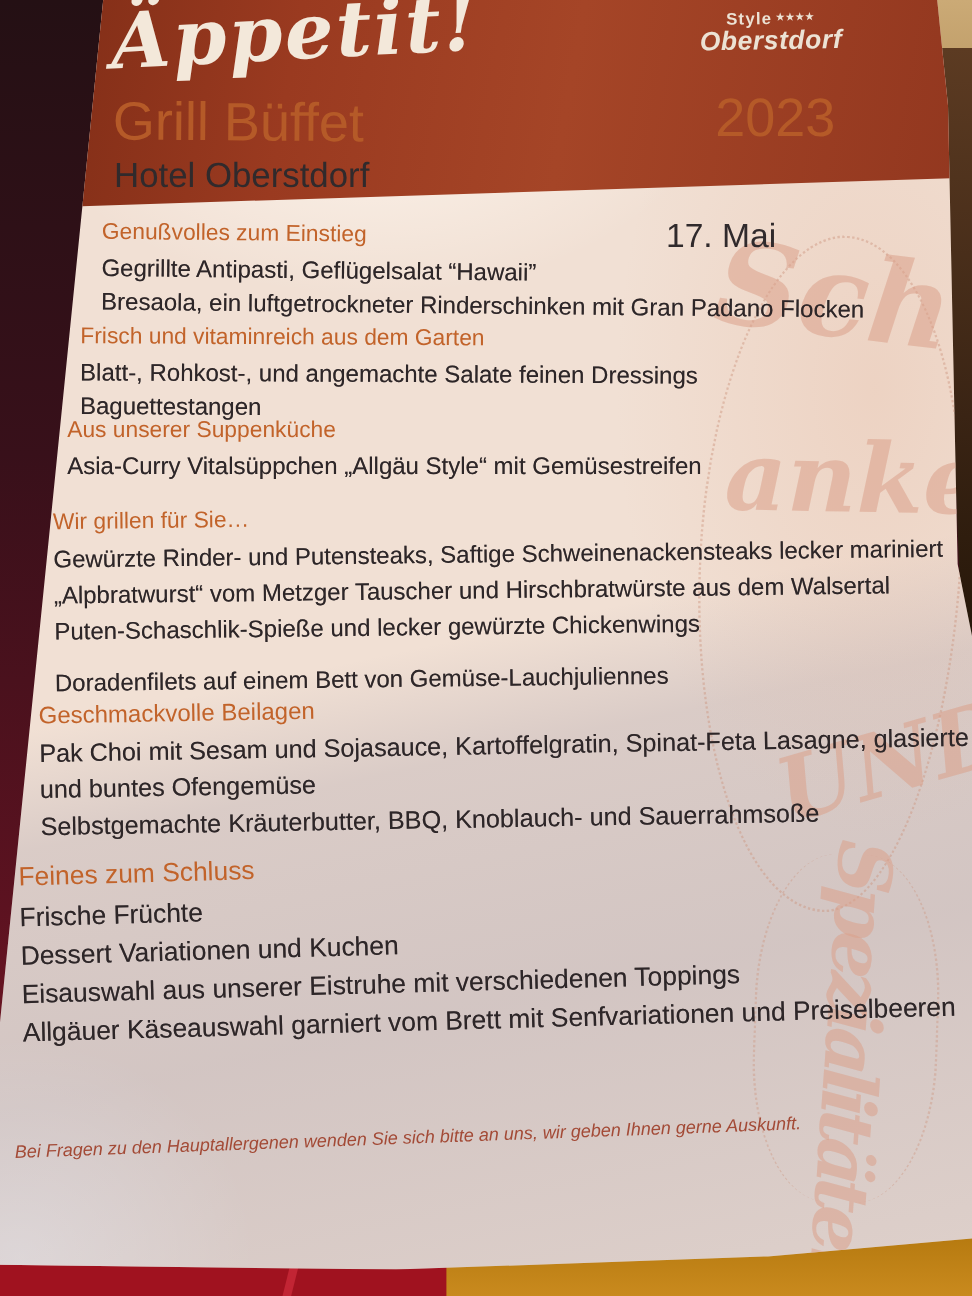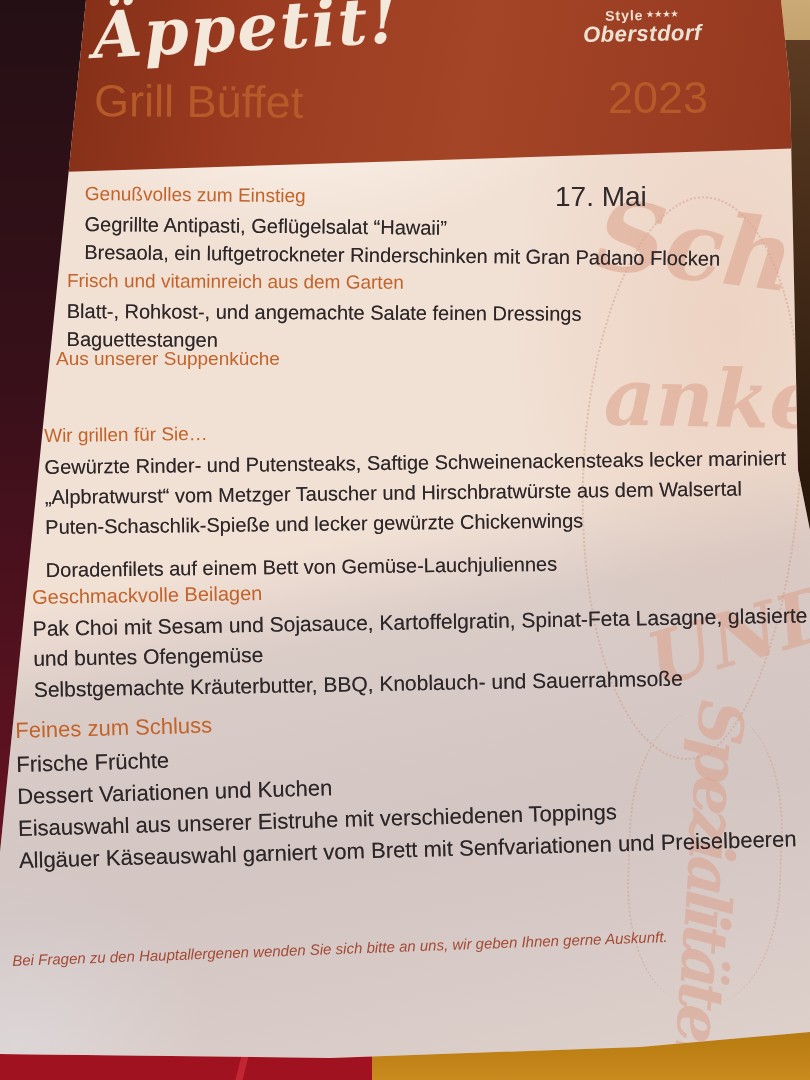--- a/index.html
+++ b/index.html
@@ -44,21 +44,21 @@
     font-size:64px;color:#f3e8da;transform:rotate(-3deg);letter-spacing:2px;
   }
   #logo{position:absolute;left:583px;top:8px;color:#ece2d4;transform:rotate(-1deg);
     text-align:center;line-height:1;}
   #logo .l1{font-size:14px;font-weight:bold;letter-spacing:1px;}
   #logo .stars{font-size:8px;letter-spacing:1px;vertical-align:3px;margin-left:3px;}
   #logo .l2{font-size:22px;font-weight:bold;font-style:italic;letter-spacing:0.5px;margin-top:1px;}
   
   .abs{position:absolute;}
   #title{left:94px;top:76px;font-size:45px;color:#b55a28;transform:rotate(0.4deg);}
-  #year{left:596px;top:72px;font-size:45px;color:#b55a28;margin-left:12px;}
+  #year{left:596px;top:72px;font-size:45px;color:#b55a28;}
   #subtitle{left:95px;top:131px;font-size:29px;color:#302a2c;font-weight:500;}
   #date{left:555px;top:133px;font-size:28px;color:#302a2c;font-weight:500;margin-top:48px;}
   
   .wm{position:absolute;font-family:"DejaVu Serif",serif;font-style:italic;font-weight:bold;
     color:rgba(219,160,138,0.55);pointer-events:none;}
   #wm-egg{left:582px;top:196px;width:215px;height:560px;border:2px dotted rgba(205,148,126,0.45);
     border-radius:50% 50% 46% 54%/48% 46% 54% 52%;transform:rotate(3deg);}
   #wm-col{left:628px;top:712px;width:150px;height:290px;
     border-left:2px dotted rgba(205,148,126,0.40);border-right:2px dotted rgba(205,148,126,0.40);
     border-radius:42%;transform:rotate(2deg);}
@@ -113,38 +113,42 @@
     <div id="band">
       <div id="appetit">Äppetit!</div>
       <div id="logo">
         <div class="l1"><span>Style</span><span class="stars">★★★★</span></div>
         <div class="l2">Oberstdorf</div>
       </div>
     </div>
 
     <div class="abs" id="title">Grill Büffet</div>
     <div class="abs" id="year">2023</div>
+    <div class="abs" id="subtitle">Hotel Oberstdorf</div>
     <div class="abs" id="date">17. Mai</div>
 
     <div class="sec" id="sec0">
       <h3>Genußvolles zum Einstieg</h3>
       <div class="items">
           <div class="line">Gegrillte Antipasti, Geflügelsalat “Hawaii”</div>
           <div class="line">Bresaola, ein luftgetrockneter Rinderschinken mit Gran Padano Flocken</div>
         </div>
     </div>
     <div class="sec" id="sec1">
       <h3>Frisch und vitaminreich aus dem Garten</h3>
       <div class="items">
           <div class="line">Blatt-, Rohkost-, und angemachte Salate  feinen Dressings</div>
           <div class="line">Baguettestangen</div>
         </div>
     </div>
     <div class="sec" id="sec2">
       <h3>Aus unserer Suppenküche</h3>
+      <div class="items">
+          <div class="line">Asia-Curry Vitalsüppchen  „Allgäu Style“ mit Gemüsestreifen</div>
+        </div>
     </div>
     <div class="sec" id="sec3">
       <h3>Wir grillen für Sie…</h3>
       <div class="items">
           <div class="line">Gewürzte Rinder- und Putensteaks, Saftige Schweinenackensteaks lecker mariniert</div>
           <div class="line">„Alpbratwurst“ vom Metzger Tauscher und Hirschbratwürste aus dem Walsertal</div>
           <div class="line">Puten-Schaschlik-Spieße und lecker gewürzte Chickenwings</div>
           <div class="line">Doradenfilets auf einem Bett von Gemüse-Lauchjuliennes</div>
         </div>
     </div>

